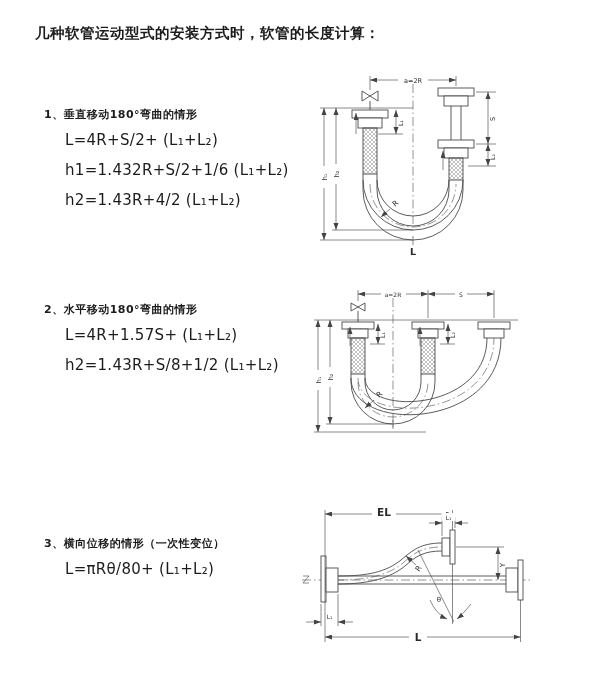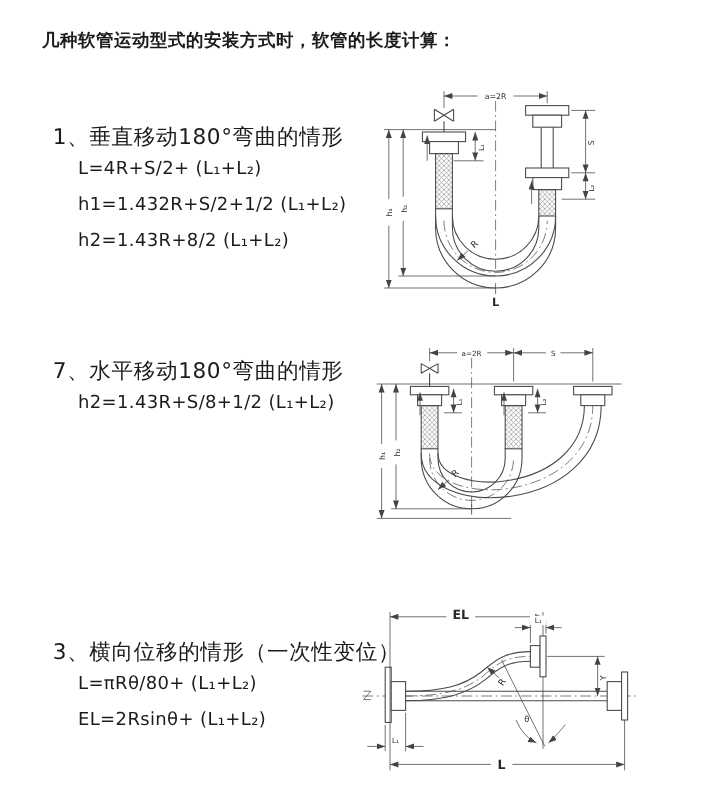--- a/index.html
+++ b/index.html
@@ -1,52 +1,52 @@
 <!DOCTYPE html>
 <html><head>
 <meta charset="utf-8">
 <style>
   html,body{margin:0;padding:0;}
   body{width:600px;height:675px;background:#fff;position:relative;overflow:hidden;
        font-family:"DejaVu Sans","Liberation Sans",sans-serif;color:#1c1c1c;}
   .page{position:absolute;inset:0;}
   .title{position:absolute;left:35px;top:24px;font-size:14.5px;font-weight:bold;letter-spacing:0.5px;text-align:right;}
   .sec{position:absolute;left:44px;}
-  .sec-heading{font-size:18px;font-weight:normal;line-height:21px;letter-spacing:0.5px;}
+  .sec-heading{font-size:11px;font-weight:bold;line-height:21px;letter-spacing:0.5px;}
   .formula{margin-left:21px;font-size:15px;line-height:30px;letter-spacing:0.3px;white-space:nowrap;}
   .diag{position:absolute;}
   svg text{fill:#2a2a2a;font-family:"DejaVu Sans",sans-serif;}
   .ln{stroke:#4a4a4a;stroke-width:0.9;fill:none;}
   .thin{stroke:#4a4a4a;stroke-width:0.65;fill:none;}
   .cl{stroke:#4a4a4a;stroke-width:0.6;fill:none;stroke-dasharray:9 3 1.5 3;}
   .r{fill:#fff;stroke:#4a4a4a;stroke-width:0.9;}
 </style>
 </head>
 <body>
 
 <div class="page">
 
   <div class="title">几种软管运动型式的安装方式时，软管的长度计算：</div>
 
   <div class="sec" style="top:104px;">
     <div class="sec-heading">1、垂直移动180°弯曲的情形</div>
     <div class="formula">L=4R+S/2+ (L₁+L₂)</div>
-    <div class="formula">h1=1.432R+S/2+1/2 (L₁+L₂)</div>
-    <div class="formula">h2=1.43R+8/2 (L₁+L₂)</div>
+    <div class="formula">h1=1.432R+S/2+1/6 (L₁+L₂)</div>
+    <div class="formula">h2=1.43R+4/2 (L₁+L₂)</div>
   </div>
 
   <div class="sec" style="top:299px;">
-    <div class="sec-heading">7、水平移动180°弯曲的情形</div>
+    <div class="sec-heading">2、水平移动180°弯曲的情形</div>
+    <div class="formula">L=4R+1.57S+ (L₁+L₂)</div>
     <div class="formula">h2=1.43R+S/8+1/2 (L₁+L₂)</div>
   </div>
 
   <div class="sec" style="top:533px;">
     <div class="sec-heading">3、横向位移的情形（一次性变位）</div>
     <div class="formula">L=πRθ/80+ (L₁+L₂)</div>
-    <div class="formula">EL=2Rsinθ+ (L₁+L₂)</div>
   </div>
 
   <svg class="diag" style="left:310px;top:66px;" width="235" height="192" viewBox="0 0 235 192">
     <defs>
       <marker id="d1ae" markerWidth="8" markerHeight="6" refX="7" refY="2.5" orient="auto" markerUnits="userSpaceOnUse">
           <path d="M0,0L7,2.5L0,5Z" fill="#444"></path>
         </marker>
       <marker id="d1as" markerWidth="8" markerHeight="6" refX="0" refY="2.5" orient="auto" markerUnits="userSpaceOnUse">
           <path d="M7,0L0,2.5L7,5Z" fill="#444"></path>
         </marker>

